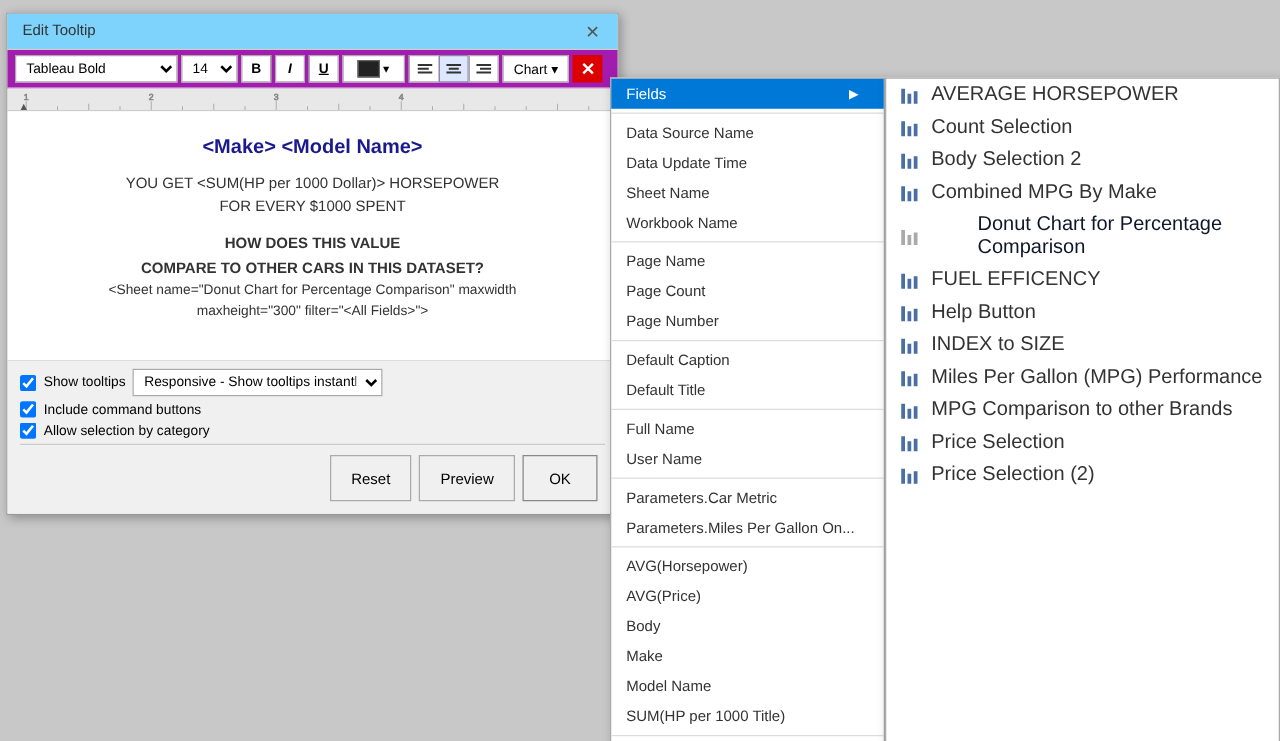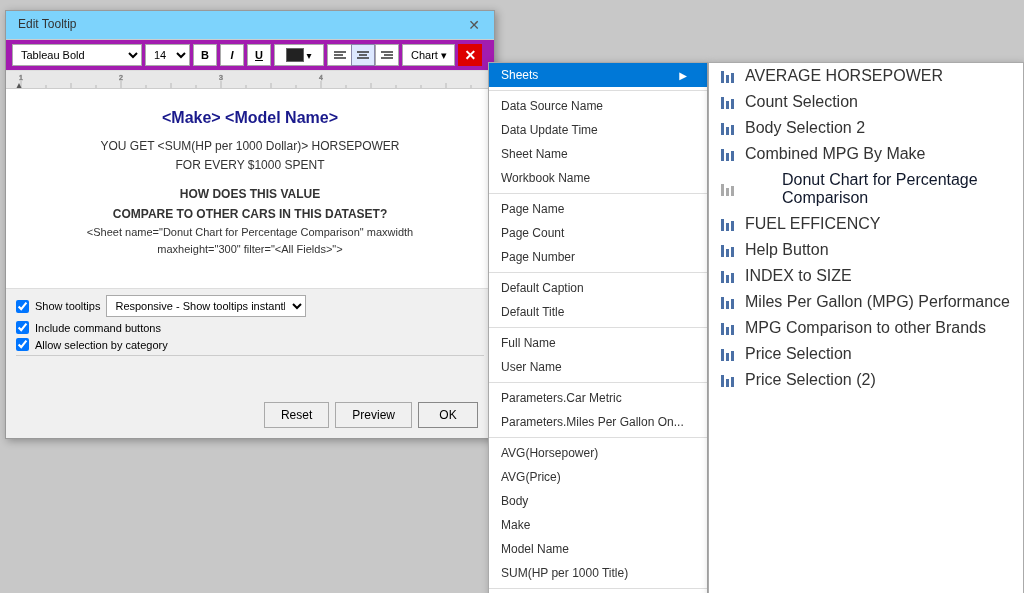--- a/index.html
+++ b/index.html
@@ -235,27 +235,26 @@
     .action-buttons {
       display: flex;
       justify-content: flex-end;
       gap: 6px;
       padding: 8px 6px 4px;
       border-top: 1px solid #ccc;
       margin-top: 4px;
     }
 
     .action-btn {
-      height: 26px;
+      height: 37px;
       padding: 0 16px;
       border: 1px solid #aaa;
       background: #f0f0f0;
       cursor: pointer;
       font-size: 12px;
-      margin-top: 38px;
     }
 
     .action-btn.ok {
       background: #f0f0f0;
       border: 1px solid #888;
       min-width: 60px;
     }
 
     
     .dropdown-container {
@@ -481,21 +480,21 @@
       <button class="action-btn">Preview</button>
       <button class="action-btn ok">OK</button>
     </div>
   </div>
 </div>
 
 <div class="dropdown-container">
 
   <div class="menu-panel">
     <div class="menu-item highlighted">
-      <span>Sheets</span>
+      <span>Fields</span>
       <span class="menu-arrow">▶</span>
     </div>
     <div class="menu-separator"></div>
     <div class="menu-item">
       <span>Data Source Name</span>
     </div>
     <div class="menu-item">
       <span>Data Update Time</span>
     </div>
     <div class="menu-item">

